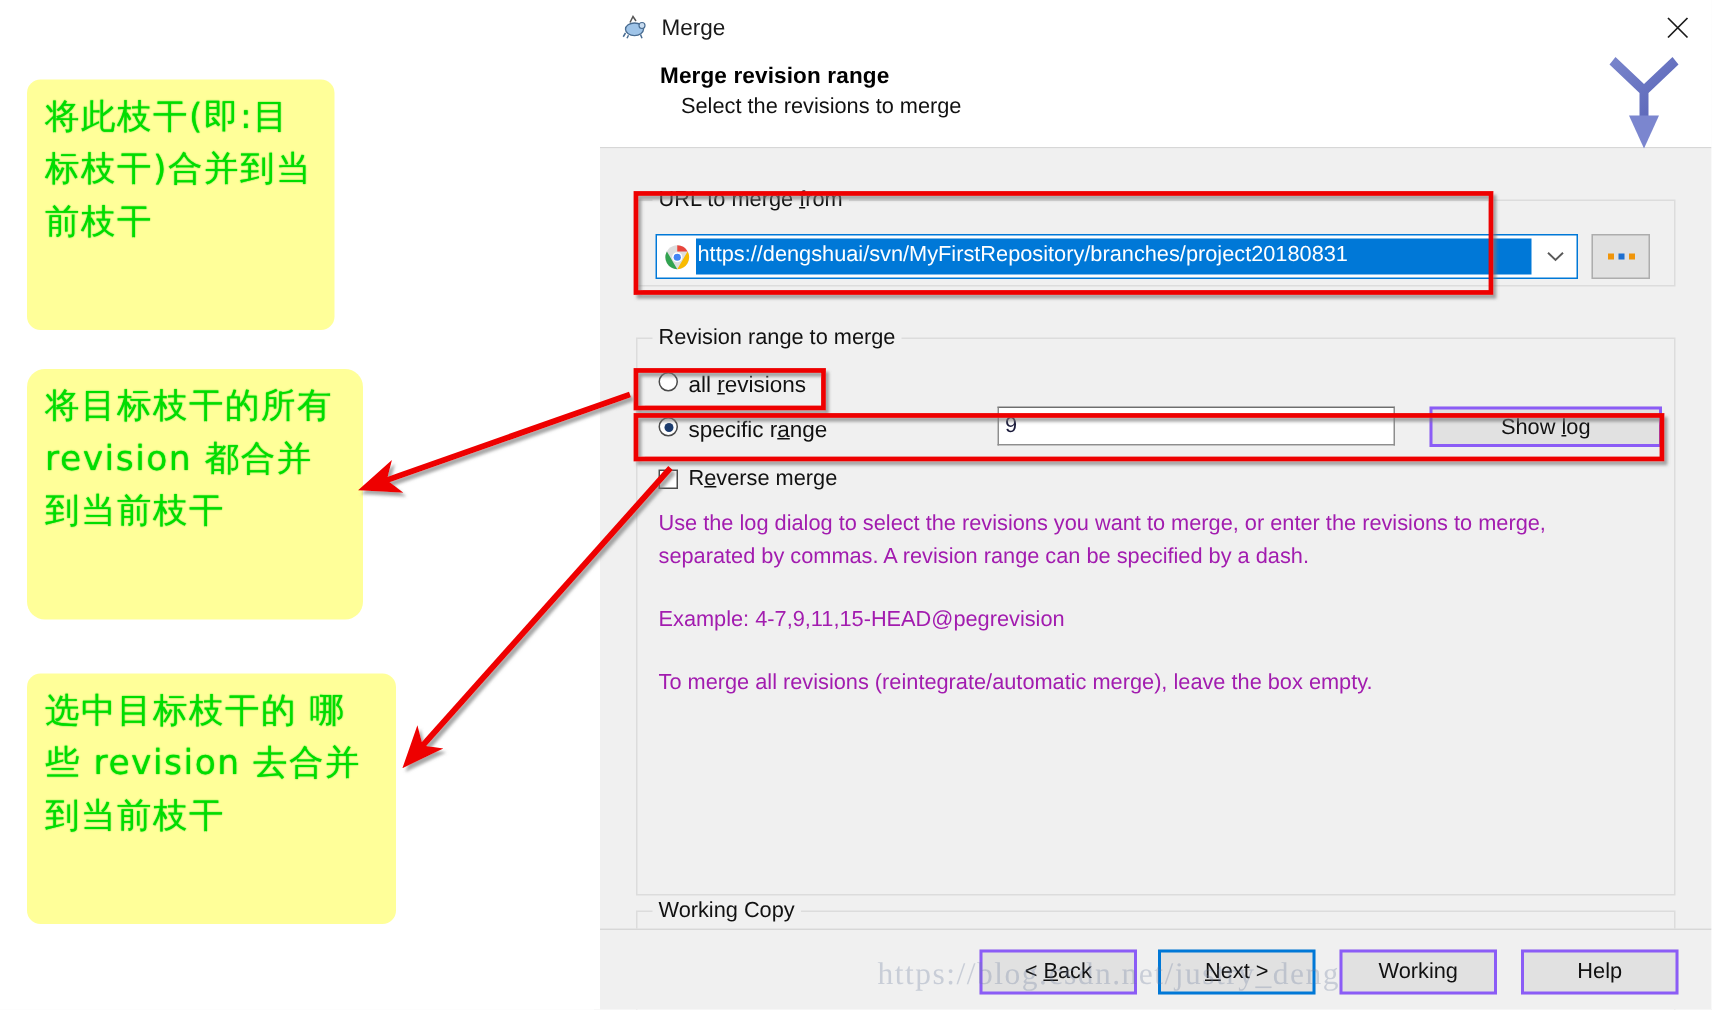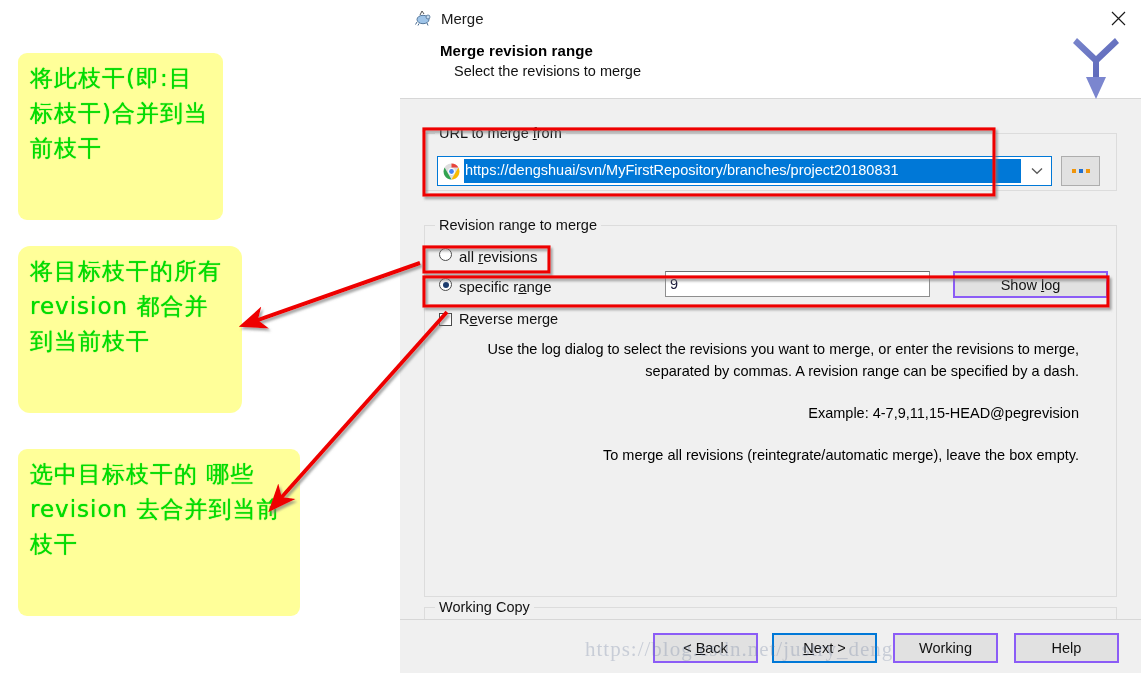--- a/index.html
+++ b/index.html
@@ -33,21 +33,21 @@
     font-size: 23px;
     line-height: 35px;
     letter-spacing: 1px;
     padding: 8px 12px 10px 12px;
     box-sizing: border-box;
     white-space: pre-wrap;
     text-shadow: 0 0 1px #00cc00;
   }
   #note-1 { left: 18px;  top: 53px;  width: 205px; height: 167px; }
   #note-2 { left: 18px;  top: 246px; width: 224px; height: 167px; border-radius: 12px; }
-  #note-3 { left: 18px;  top: 449px; width: 282px; height: 167px; }
+  #note-3 { left: 18px;  top: 449px; width: 246px; height: 167px; }
 
   
   .arrow-svg {
     position: absolute;
     left: 0; top: 0;
     width: 1141px; height: 673px;
     pointer-events: none;
     z-index: 45;
   }
 
@@ -263,23 +263,22 @@
     margin-right: 7px;
     flex: 0 0 auto;
     box-sizing: border-box;
   }
 
   .helptext {
     position: absolute;
     left: 14px; top: 112px;
     width: 640px;
     font-size: 14.5px;
-    color: #000000;
+    color: #a21caf;
     line-height: 22px;
-    text-align: right;
   }
   .helptext p { margin: 0 0 20px 0; }
   .helptext p:last-child { margin-bottom: 0; }
 
   
   .wc-path {
     position: absolute;
     left: 14px; top: 26px;
     font-size: 14.5px;
     color: #111;

